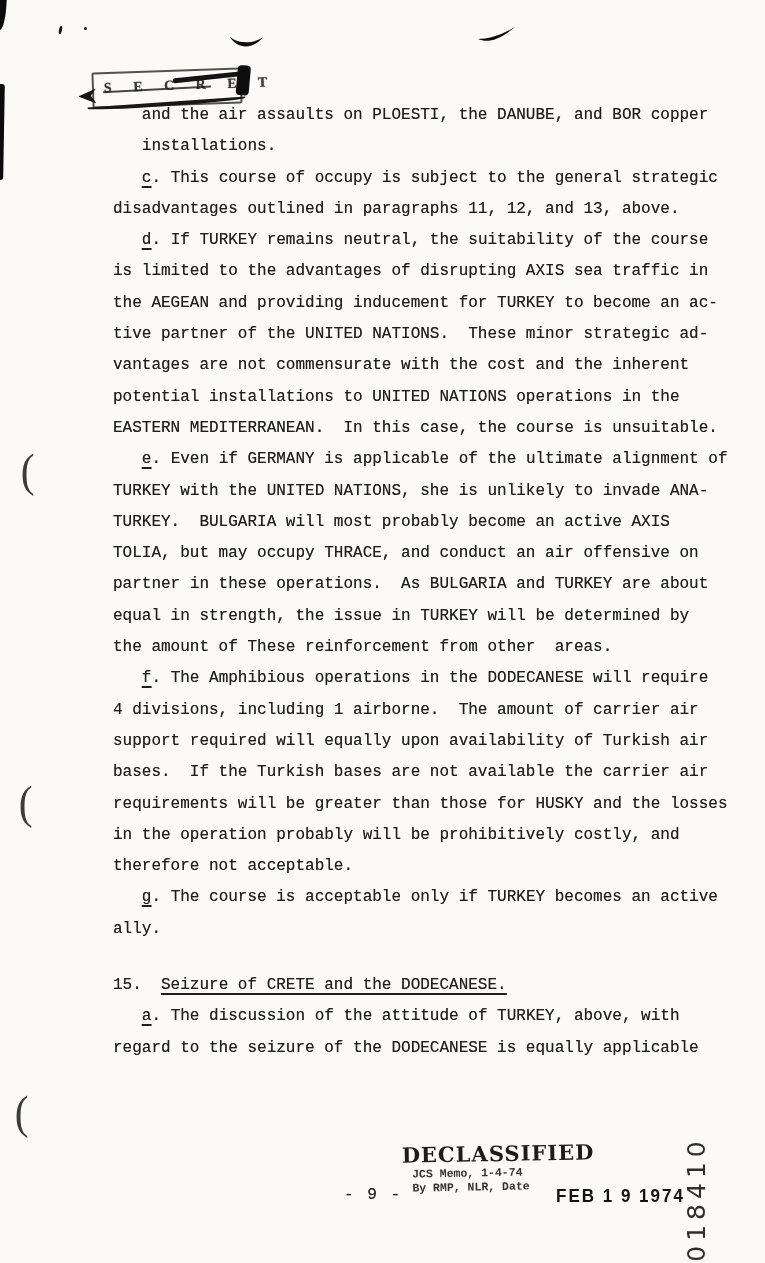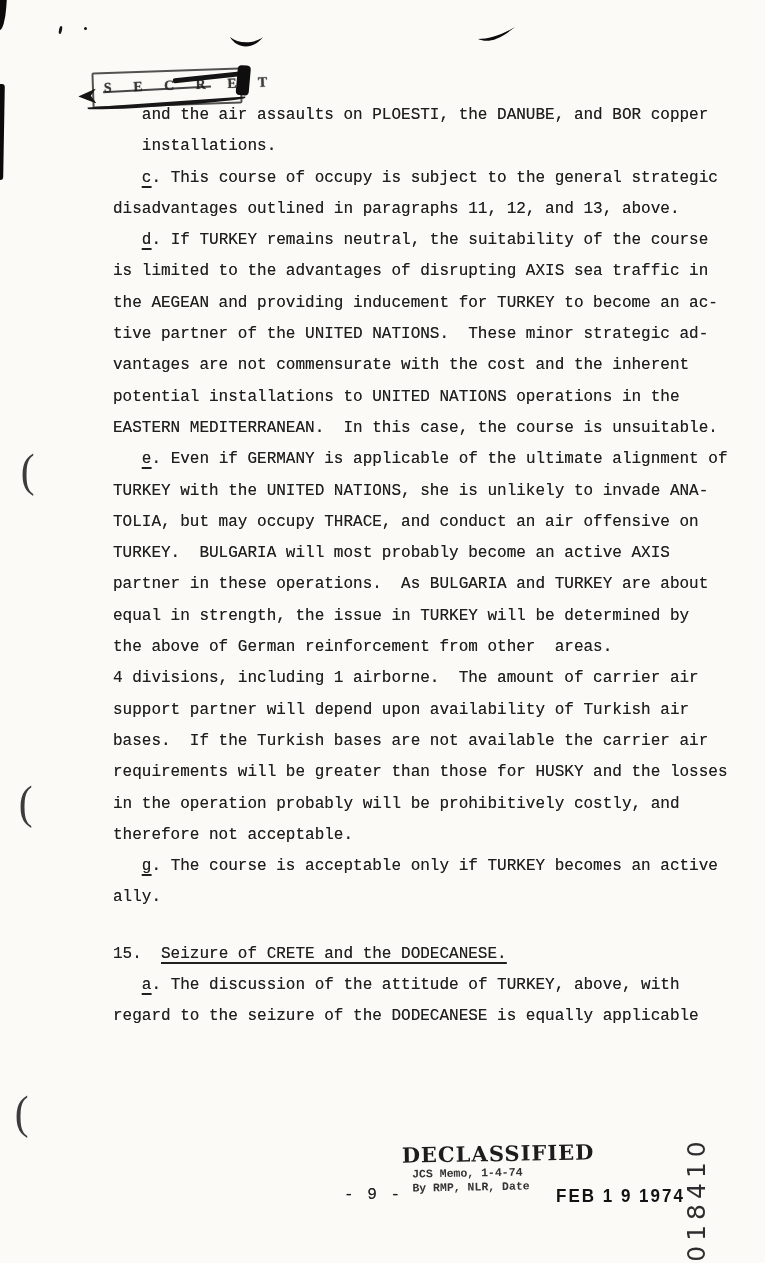--- a/index.html
+++ b/index.html
@@ -115,27 +115,28 @@
       <div class="line"><span>disadvantages outlined in paragraphs 11, 12, and 13, above.</span></div>
       <div class="line"><span>   </span><span class="u">d</span><span>. If TURKEY remains neutral, the suitability of the course</span></div>
       <div class="line"><span>is limited to the advantages of disrupting AXIS sea traffic in</span></div>
       <div class="line"><span>the AEGEAN and providing inducement for TURKEY to become an ac-</span></div>
       <div class="line"><span>tive partner of the UNITED NATIONS.  These minor strategic ad-</span></div>
       <div class="line"><span>vantages are not commensurate with the cost and the inherent</span></div>
       <div class="line"><span>potential installations to UNITED NATIONS operations in the</span></div>
       <div class="line"><span>EASTERN MEDITERRANEAN.  In this case, the course is unsuitable.</span></div>
       <div class="line"><span>   </span><span class="u">e</span><span>. Even if GERMANY is applicable of the ultimate alignment of</span></div>
       <div class="line"><span>TURKEY with the UNITED NATIONS, she is unlikely to invade ANA-</span></div>
+      <div class="line"><span>TURKEY.  BULGARIA will most probably become an active AXIS</span></div>
       <div class="line"><span>TOLIA, but may occupy THRACE, and conduct an air offensive on</span></div>
-      <div class="line"><span>TURKEY.  BULGARIA will most probably become an active AXIS</span></div>
       <div class="line"><span>partner in these operations.  As BULGARIA and TURKEY are about</span></div>
       <div class="line"><span>equal in strength, the issue in TURKEY will be determined by</span></div>
-      <div class="line"><span>the above of German reinforcement from other  areas.</span></div>
+      <div class="line"><span>the amount of These reinforcement from other  areas.</span></div>
+      <div class="line"><span>   </span><span class="u">f</span><span>. The Amphibious operations in the DODECANESE will require</span></div>
       <div class="line"><span>4 divisions, including 1 airborne.  The amount of carrier air</span></div>
-      <div class="line"><span>support partner will depend upon availability of Turkish air</span></div>
+      <div class="line"><span>support required will equally upon availability of Turkish air</span></div>
       <div class="line"><span>bases.  If the Turkish bases are not available the carrier air</span></div>
       <div class="line"><span>requirements will be greater than those for HUSKY and the losses</span></div>
       <div class="line"><span>in the operation probably will be prohibitively costly, and</span></div>
       <div class="line"><span>therefore not acceptable.</span></div>
       <div class="line"><span>   </span><span class="u">g</span><span>. The course is acceptable only if TURKEY becomes an active</span></div>
       <div class="line"><span>ally.</span></div>
       <div class="line gap"><span>15.  </span><span class="u">Seizure of CRETE and the DODECANESE.</span></div>
       <div class="line"><span>   </span><span class="u">a</span><span>. The discussion of the attitude of TURKEY, above, with</span></div>
       <div class="line"><span>regard to the seizure of the DODECANESE is equally applicable</span></div>
     </div>

